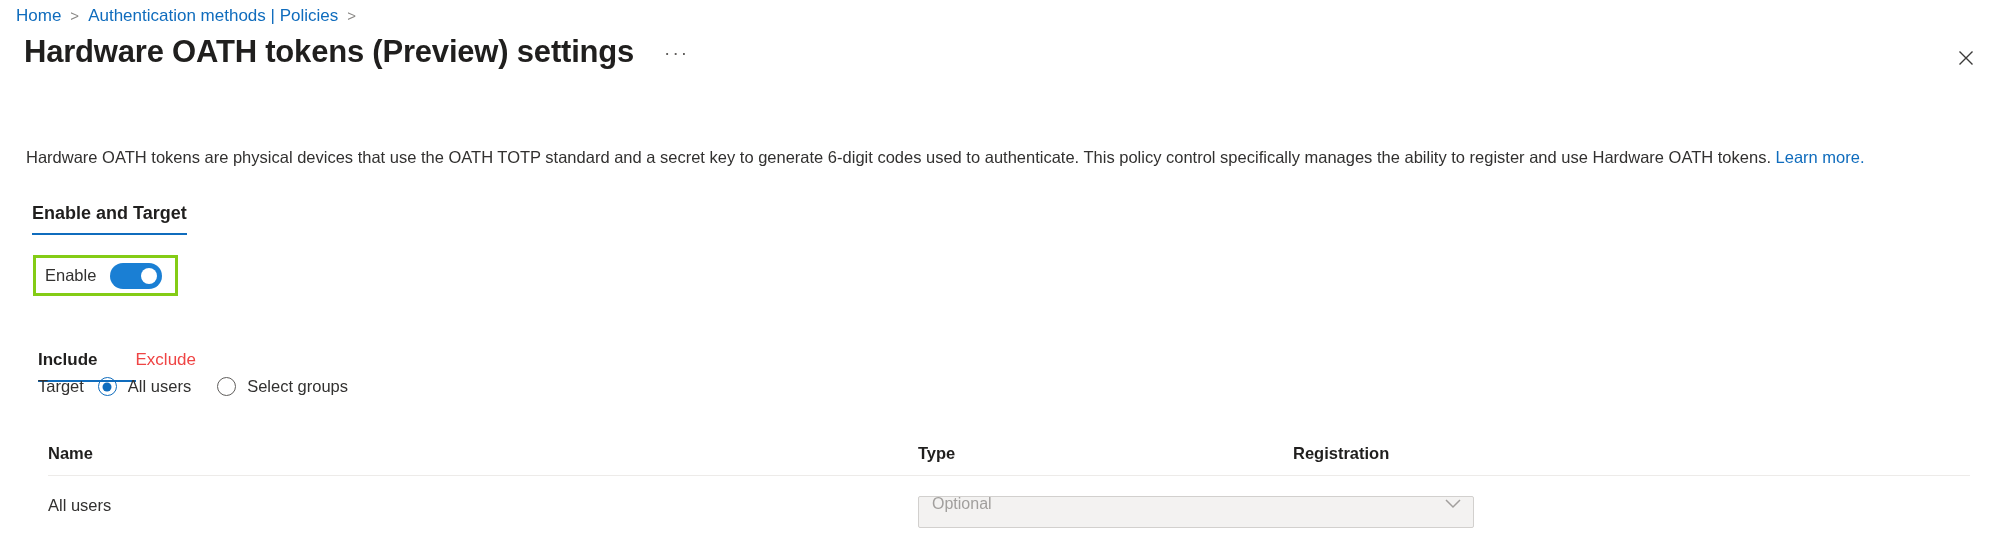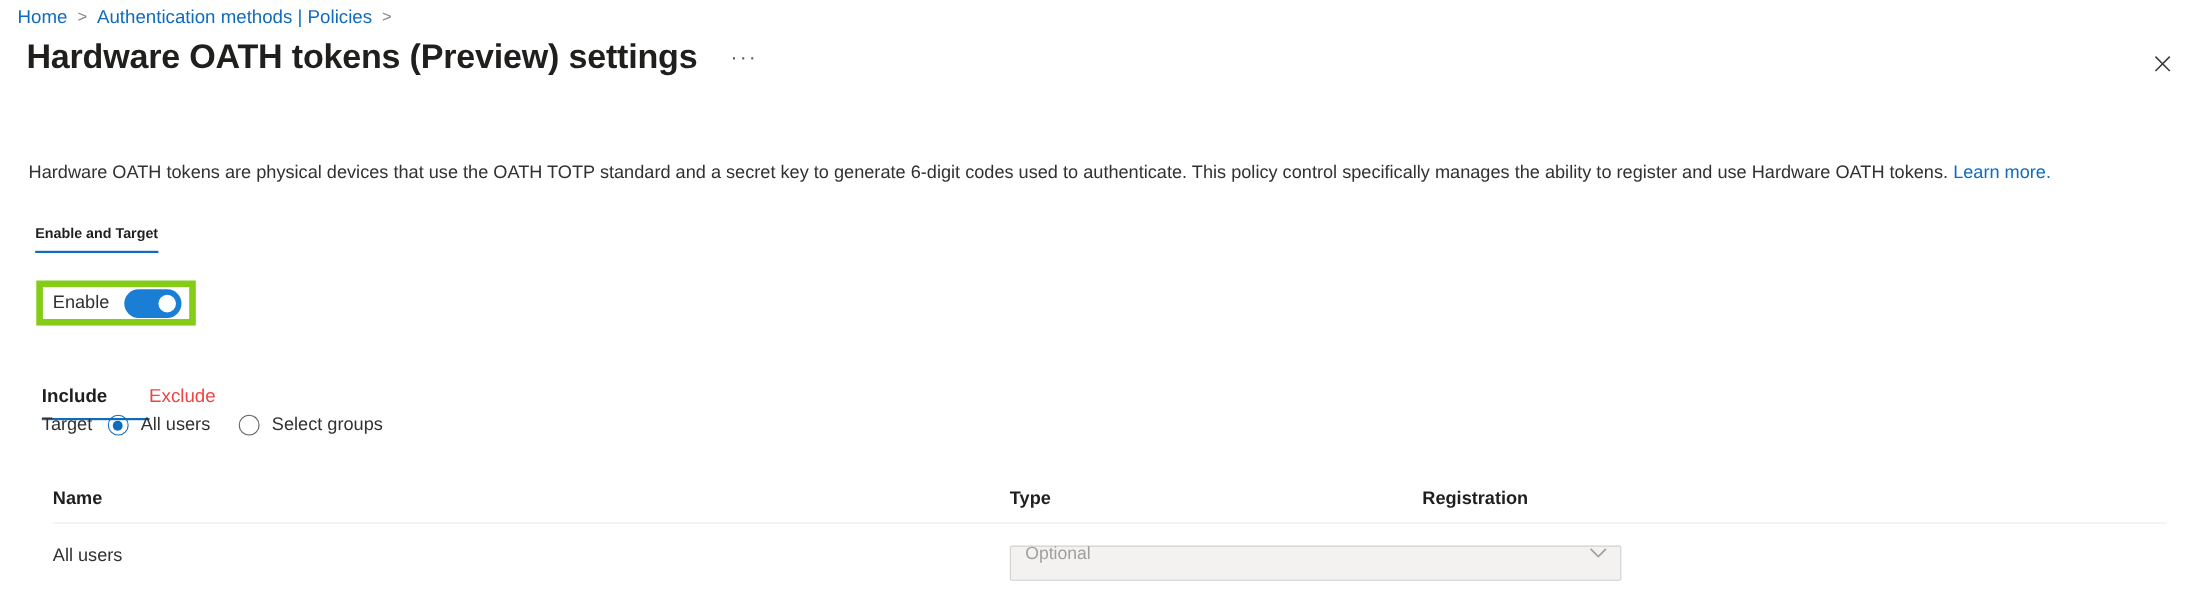--- a/index.html
+++ b/index.html
@@ -92,42 +92,42 @@
     text-decoration: none;
   }
 
   
   .pivot {
     position: absolute;
     left: 32px;
     top: 203px;
   }
   .pivot-tab {
-    font-size: 13px;
+    font-size: 18px;
     font-weight: 600;
     color: #201f1e;
     padding-bottom: 8px;
     cursor: pointer;
     display: inline-block;
   }
   .pivot-underline {
     height: 2px;
     background: #0f6cbd;
     width: 100%;
     margin-top: 1px;
   }
 
   
   .enable-annot {
     position: absolute;
     left: 33px;
     top: 255px;
     width: 145px;
     height: 41px;
-    border: 6px solid #84cc16;
+    border: 3px solid #84cc16;
     background: #ffffff;
   }
   .enable-inner {
     position: absolute;
     left: 0; top: 0;
     width: 100%;
     height: 100%;
     display: flex;
     align-items: center;
     padding-left: 9px;

